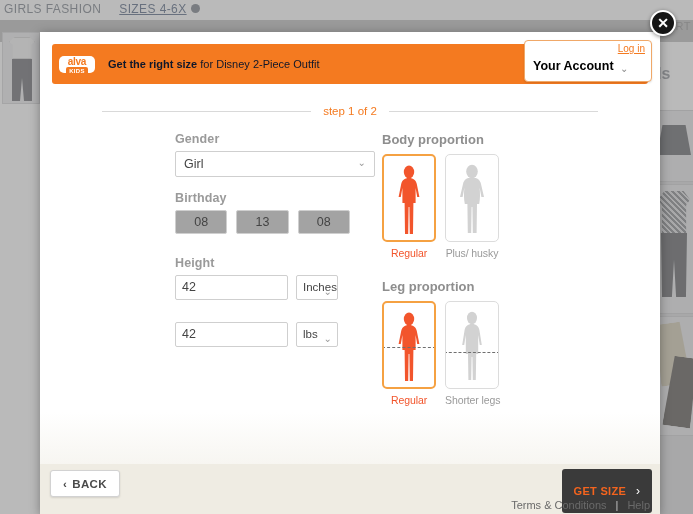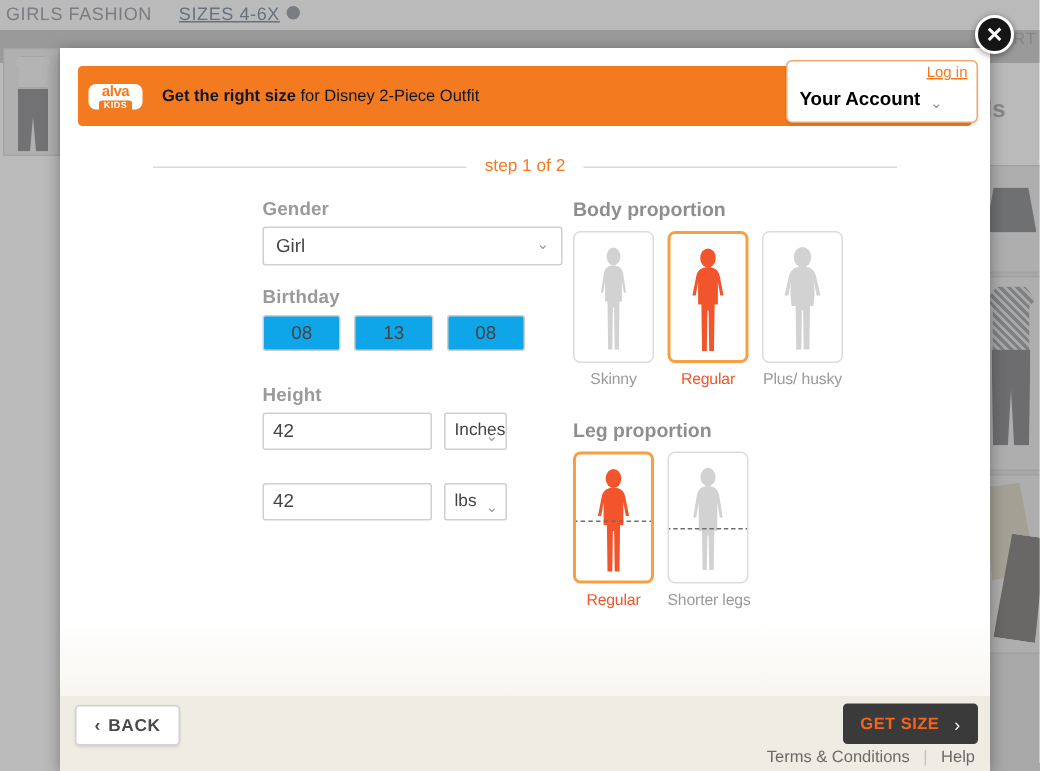--- a/index.html
+++ b/index.html
@@ -219,21 +219,21 @@
     position: relative;
   }
   .select-box .caret {
     position: absolute; right: 8px; top: 5px;
     font-size: 10px; color: #9a9a9a;
   }
 
   .birthday-row { display: flex; gap: 9px; margin-bottom: 14px; }
   .bday-input {
     width: 72px; height: 24px;
-    border: 1px solid #cfcfcf; background: #0ea5e9; border-radius: 2px;
+    border: 1px solid #cfcfcf; background: #a3a3a3; border-radius: 2px;
     font-size: 12.5px; color: #444; text-align: center; line-height: 22px;
   }
 
   .mixed-row { display: flex; gap: 8px; margin-bottom: 14px; }
   .unit-input {
     width: 113px; height: 25px;
     border: 1px solid #cfcfcf; background: #ffffff; border-radius: 2px;
     font-size: 12.5px; color: #444; padding: 0 6px; line-height: 23px;
   }
   .unit-select {
@@ -279,21 +279,21 @@
   .btn-back {
     position: absolute; left: 10px; top: 6px;
     width: 70px; height: 27px;
     background: #ffffff; border: 1px solid #d2d2d2; border-radius: 3px;
     box-shadow: 0 1px 2px rgba(0,0,0,.12);
     display: flex; align-items: center; justify-content: center; gap: 5px;
     font-size: 11.5px; font-weight: bold; color: #4a4a4a; letter-spacing: .4px;
   }
   .btn-getsize {
     position: absolute; right: 8px; top: 5px;
-    width: 90px; height: 27px;
+    width: 90px; height: 44px;
     background: #3a3a3a; border-radius: 3px;
     display: flex; align-items: center; justify-content: center; gap: 10px;
     font-size: 11px; font-weight: bold; color: #f4641e; letter-spacing: .3px;
   }
   .btn-getsize .chev { color: #ffffff; font-weight: normal; font-size: 12px; }
   .footer-links {
     position: absolute; right: 10px; bottom: 3px;
     font-size: 11px; color: #6a6a6a;
     display: flex; align-items: center; gap: 9px; margin-left: 36px;
   }
@@ -420,29 +420,20 @@
         </div>
       </div>
     </div>
 
     <div class="col-right">
 
       <div class="prop-group">
         <div class="group-label">Body proportion</div>
         <div class="prop-row">
 
-          <div class="prop-item">
-            <div class="prop-card">
-              <svg class="figure" width="34" height="72" viewBox="0 0 34 72">
-                <ellipse cx="17" cy="8" rx="4.6" ry="6" fill="#d2d2d2"></ellipse>
-                <path d="M17 14 C13.2 14 11.2 16 10.6 19 L8.6 32 L10.2 32 L11.4 24 L11.4 38 L13 38 L13.4 70 L16.2 70 L16.6 42 L17.4 42 L17.8 70 L20.6 70 L21 38 L22.6 38 L22.6 24 L23.8 32 L25.4 32 L23.4 19 C22.8 16 20.8 14 17 14 Z" fill="#d2d2d2"></path>
-              </svg>
-            </div>
-            <div class="prop-caption">Skinny</div>
-          </div>
 
           <div class="prop-item">
             <div class="prop-card selected">
               <svg class="figure" width="34" height="72" viewBox="0 0 34 72">
                 <ellipse cx="17" cy="8" rx="5.2" ry="6.4" fill="#f2552c"></ellipse>
                 <path d="M17 14 C12.4 14 10 16.4 9.2 20 L6.6 33 L8.8 33 L10.4 24 L10.4 39 L12.6 39 L13 70 L16.2 70 L16.6 43 L17.4 43 L17.8 70 L21 70 L21.4 39 L23.6 39 L23.6 24 L25.2 33 L27.4 33 L24.8 20 C24 16.4 21.6 14 17 14 Z" fill="#f2552c"></path>
               </svg>
             </div>
             <div class="prop-caption selected">Regular</div>
           </div>

